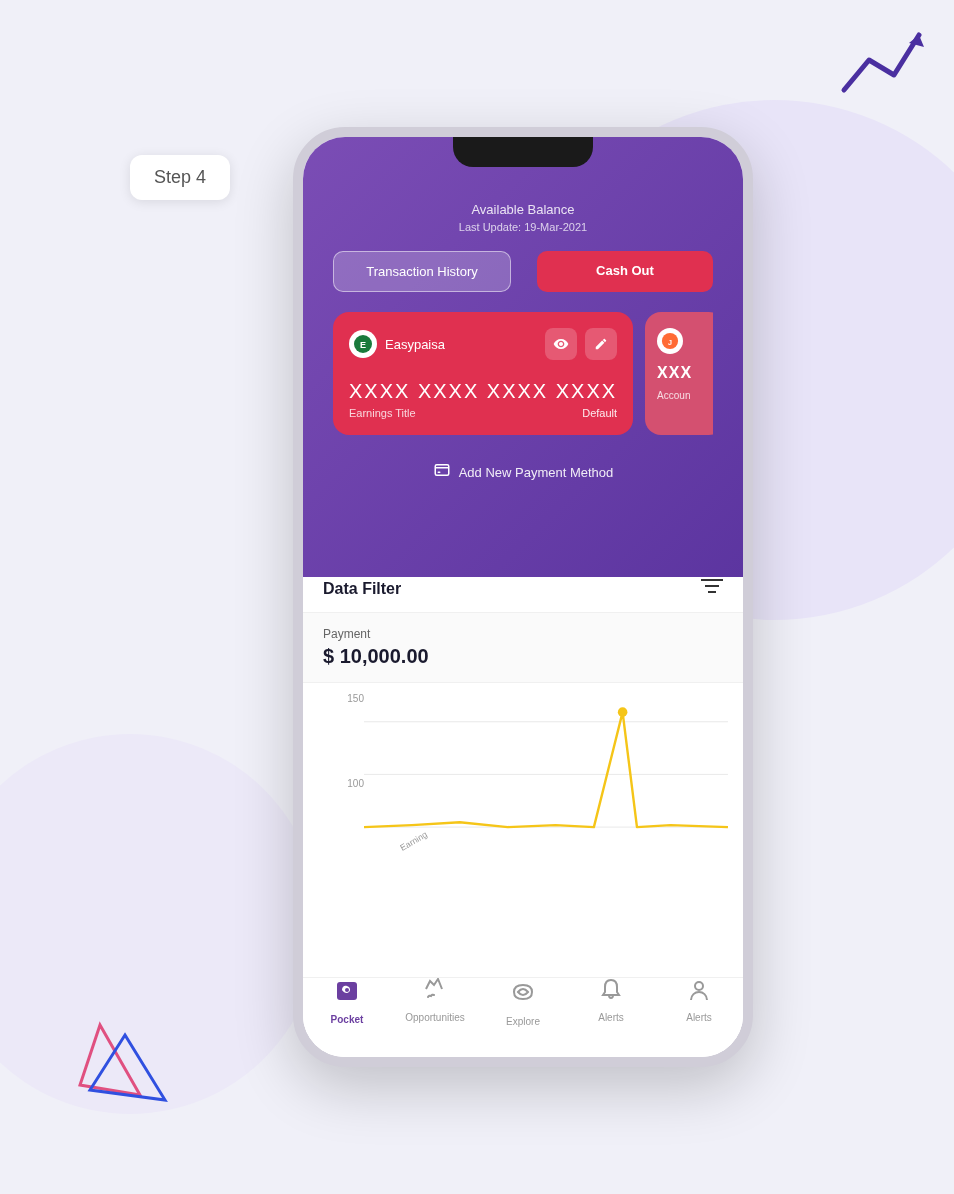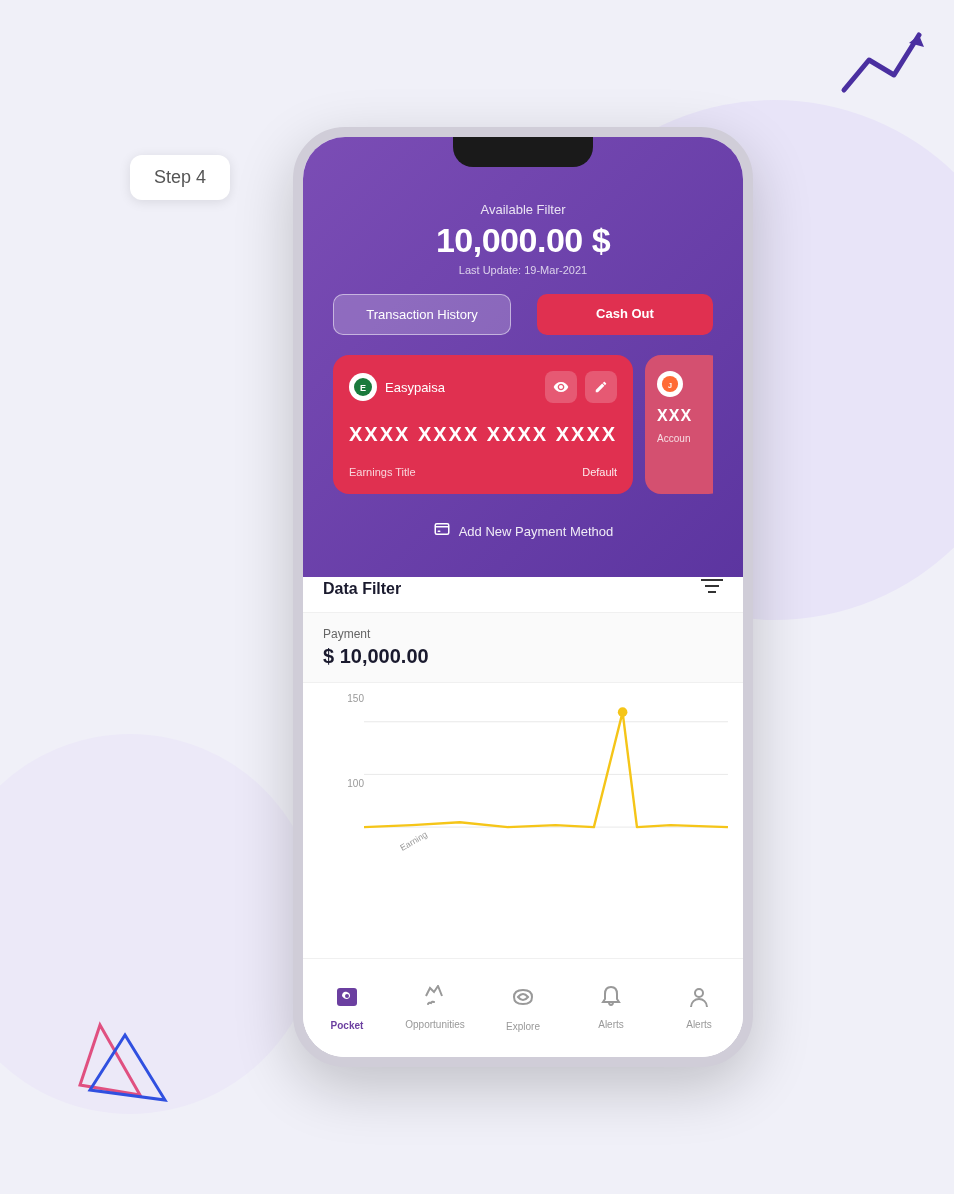--- a/index.html
+++ b/index.html
@@ -218,23 +218,23 @@
       align-items: center;
       justify-content: center;
       cursor: pointer;
       color: white;
       font-size: 14px;
     }
 
     .card-number {
       color: white;
       font-size: 20px;
-      font-weight: 700;
+      font-weight: 400;
       letter-spacing: 2px;
-      margin-bottom: 20px;
+      margin-bottom: 4px;
     }
 
     .card-footer {
       display: flex;
       justify-content: space-between;
       align-items: center;
     }
 
     .card-title-label {
       color: rgba(255,255,255,0.8);
@@ -344,24 +344,23 @@
       top: 10px;
       bottom: 20px;
     }
 
     
     .bottom-nav {
       position: absolute;
       bottom: 0;
       left: 0;
       right: 0;
-      height: 99px;
+      height: 80px;
       background: white;
       display: flex;
-      align-items: center;
       justify-content: space-around;
       border-top: 1px solid #f0f0f0;
       padding-bottom: 2px;
     }
 
     .nav-item {
       display: flex;
       flex-direction: column;
       align-items: center;
       gap: 4px;
@@ -426,22 +425,21 @@
 <div class="step-label">Step 4</div>
 
 <div class="phone-wrapper">
   <div class="phone">
 
     <div class="notch"></div>
 
     <div class="phone-top">
 
       <div class="balance-section">
-        <div class="available-balance-label">Available Filter</div>
-        <div class="balance-amount">10,000.00 $</div>
+        <div class="available-balance-label">Available Balance</div>
         <div class="last-update">Last Update: 19-Mar-2021</div>
       </div>
 
       <div class="action-buttons">
         <div class="btn-transaction">Transaction History</div>
         <div class="btn-cashout">Cash Out</div>
       </div>
 
       <div class="cards-area">
 

